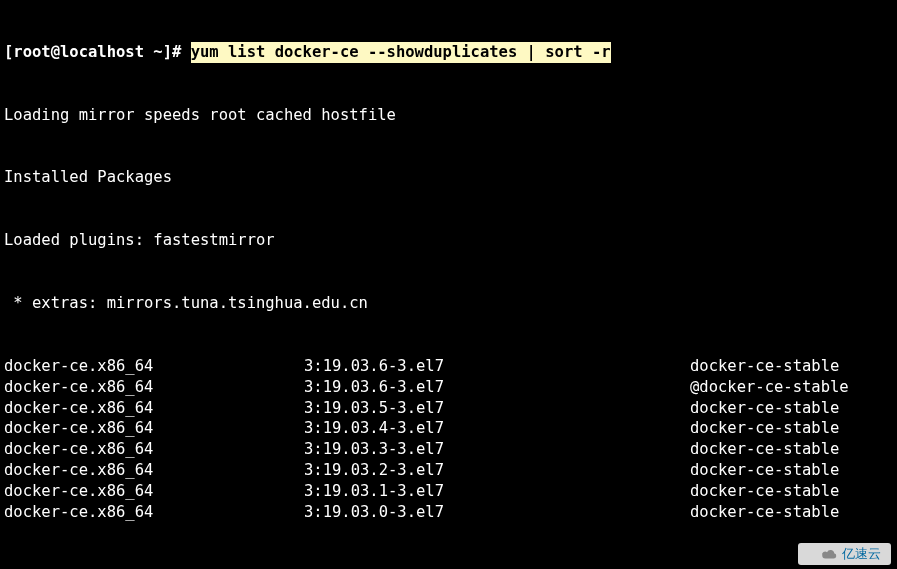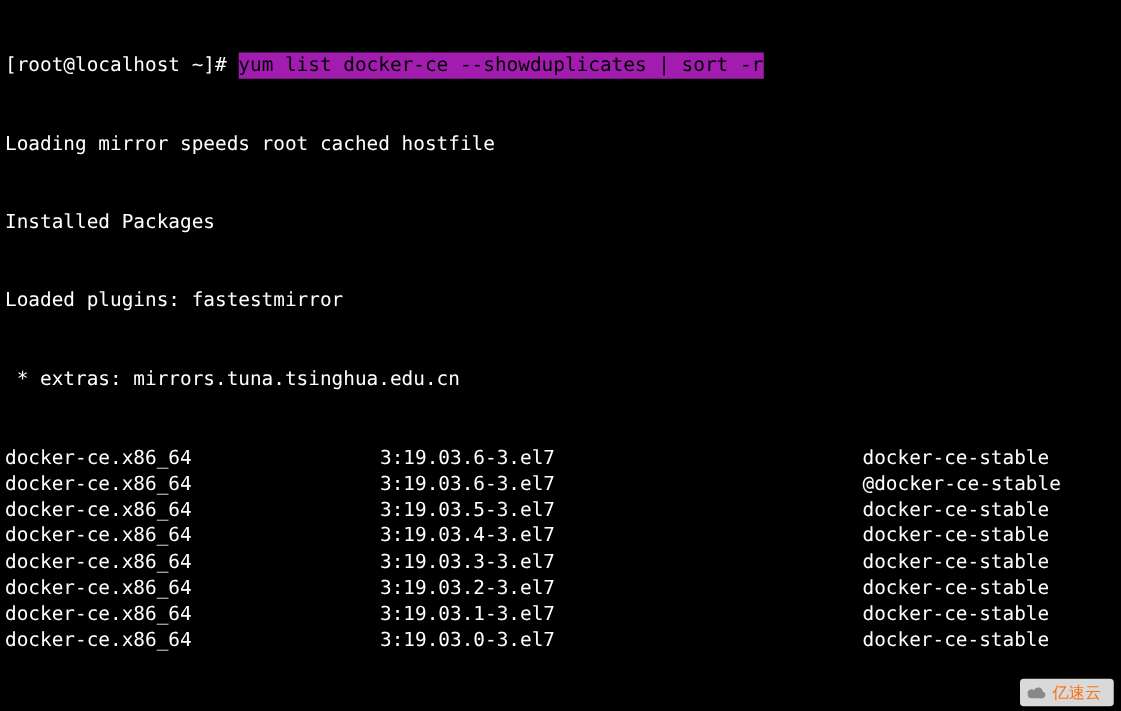--- a/index.html
+++ b/index.html
@@ -14,39 +14,40 @@
     overflow: hidden;
     position: relative;
     padding: 0;
   }
   .terminal {
     white-space: pre;
     padding: 0 4px;
   }
   .prompt-line {
     display: flex;
+    font-weight: bold;
   }
   .cmd-highlight {
-    background: #a21caf;
+    background: #fef9c3;
     color: #000;
   }
   .row {
     display: flex;
   }
   .col-pkg { flex: 0 0 300px; }
   .col-ver { flex: 0 0 386px; }
   .col-repo { flex: 1; }
   .watermark {
     position: absolute;
     right: 6px;
     bottom: 4px;
     background: rgba(255,255,255,0.85);
-    color: #f97316;
+    color: #0369a1;
     font-size: 13px;
-    padding: 2px 10px 2px 4px;
+    padding: 2px 10px 2px 22px;
     border-radius: 3px;
     display: flex;
     align-items: center;
     gap: 4px;
     font-family: "Arial", sans-serif;
     margin-top: 31px;
   }
   .watermark .cloud-icon {
     width: 18px; height: 12px; position: relative;
   }

